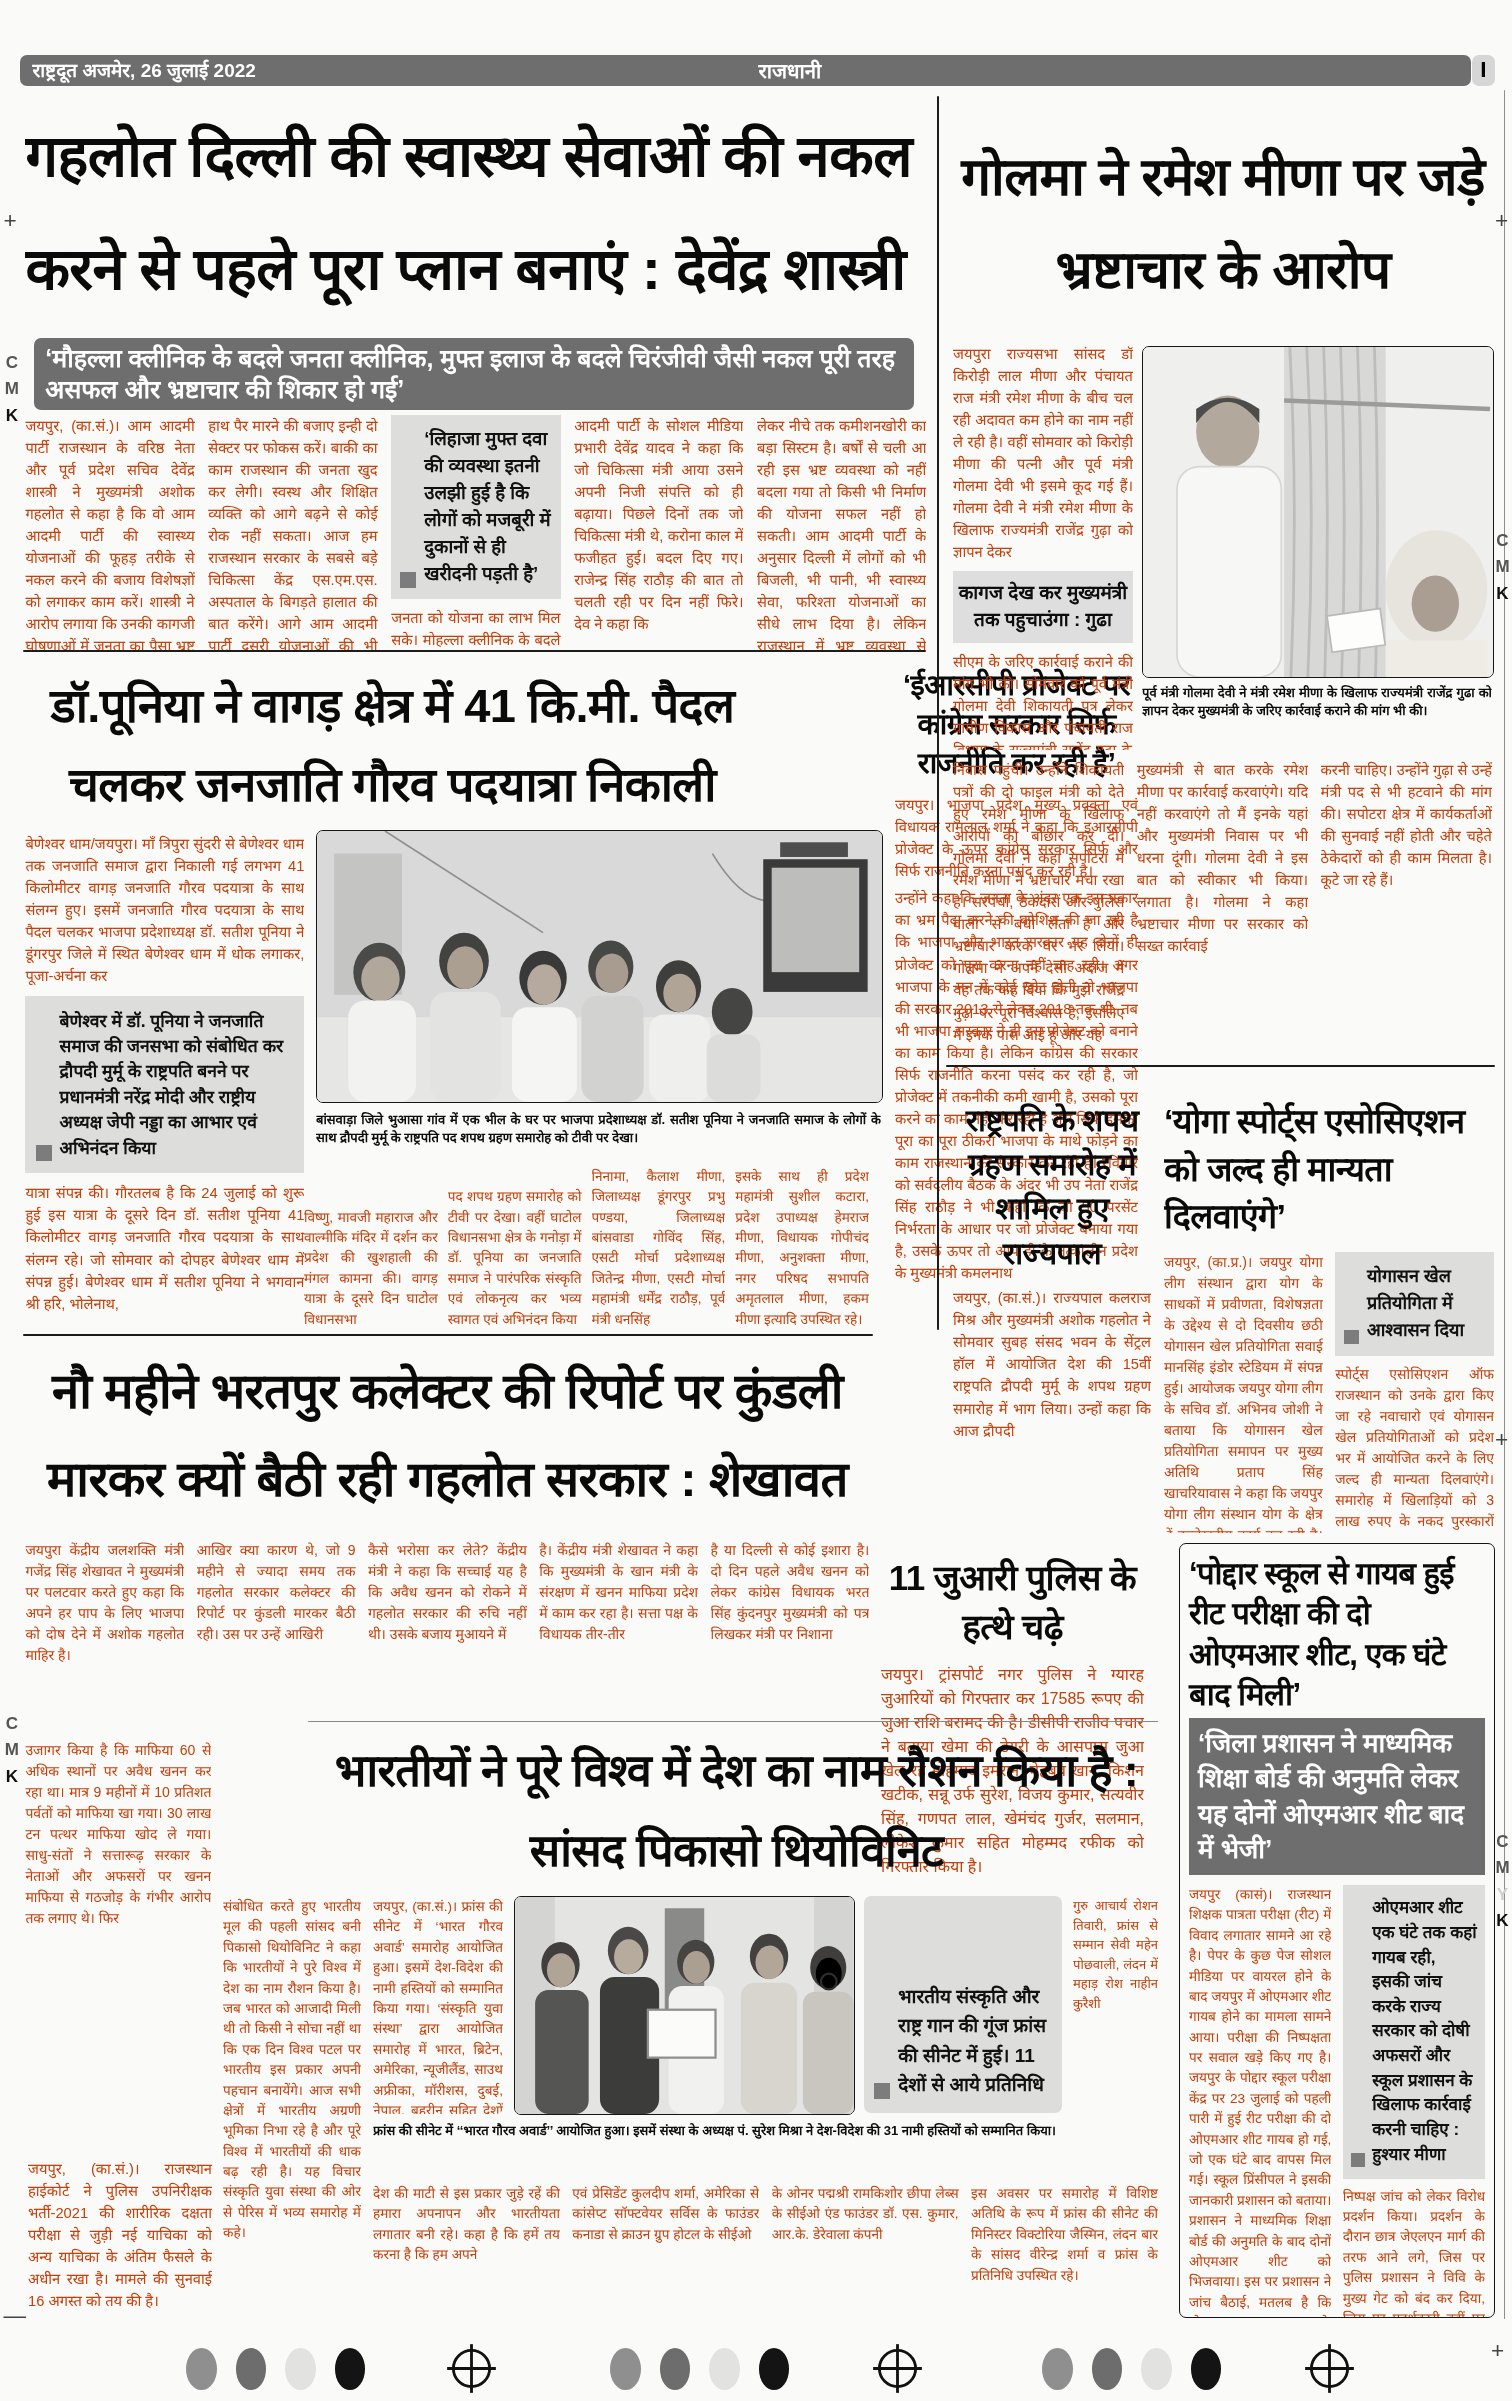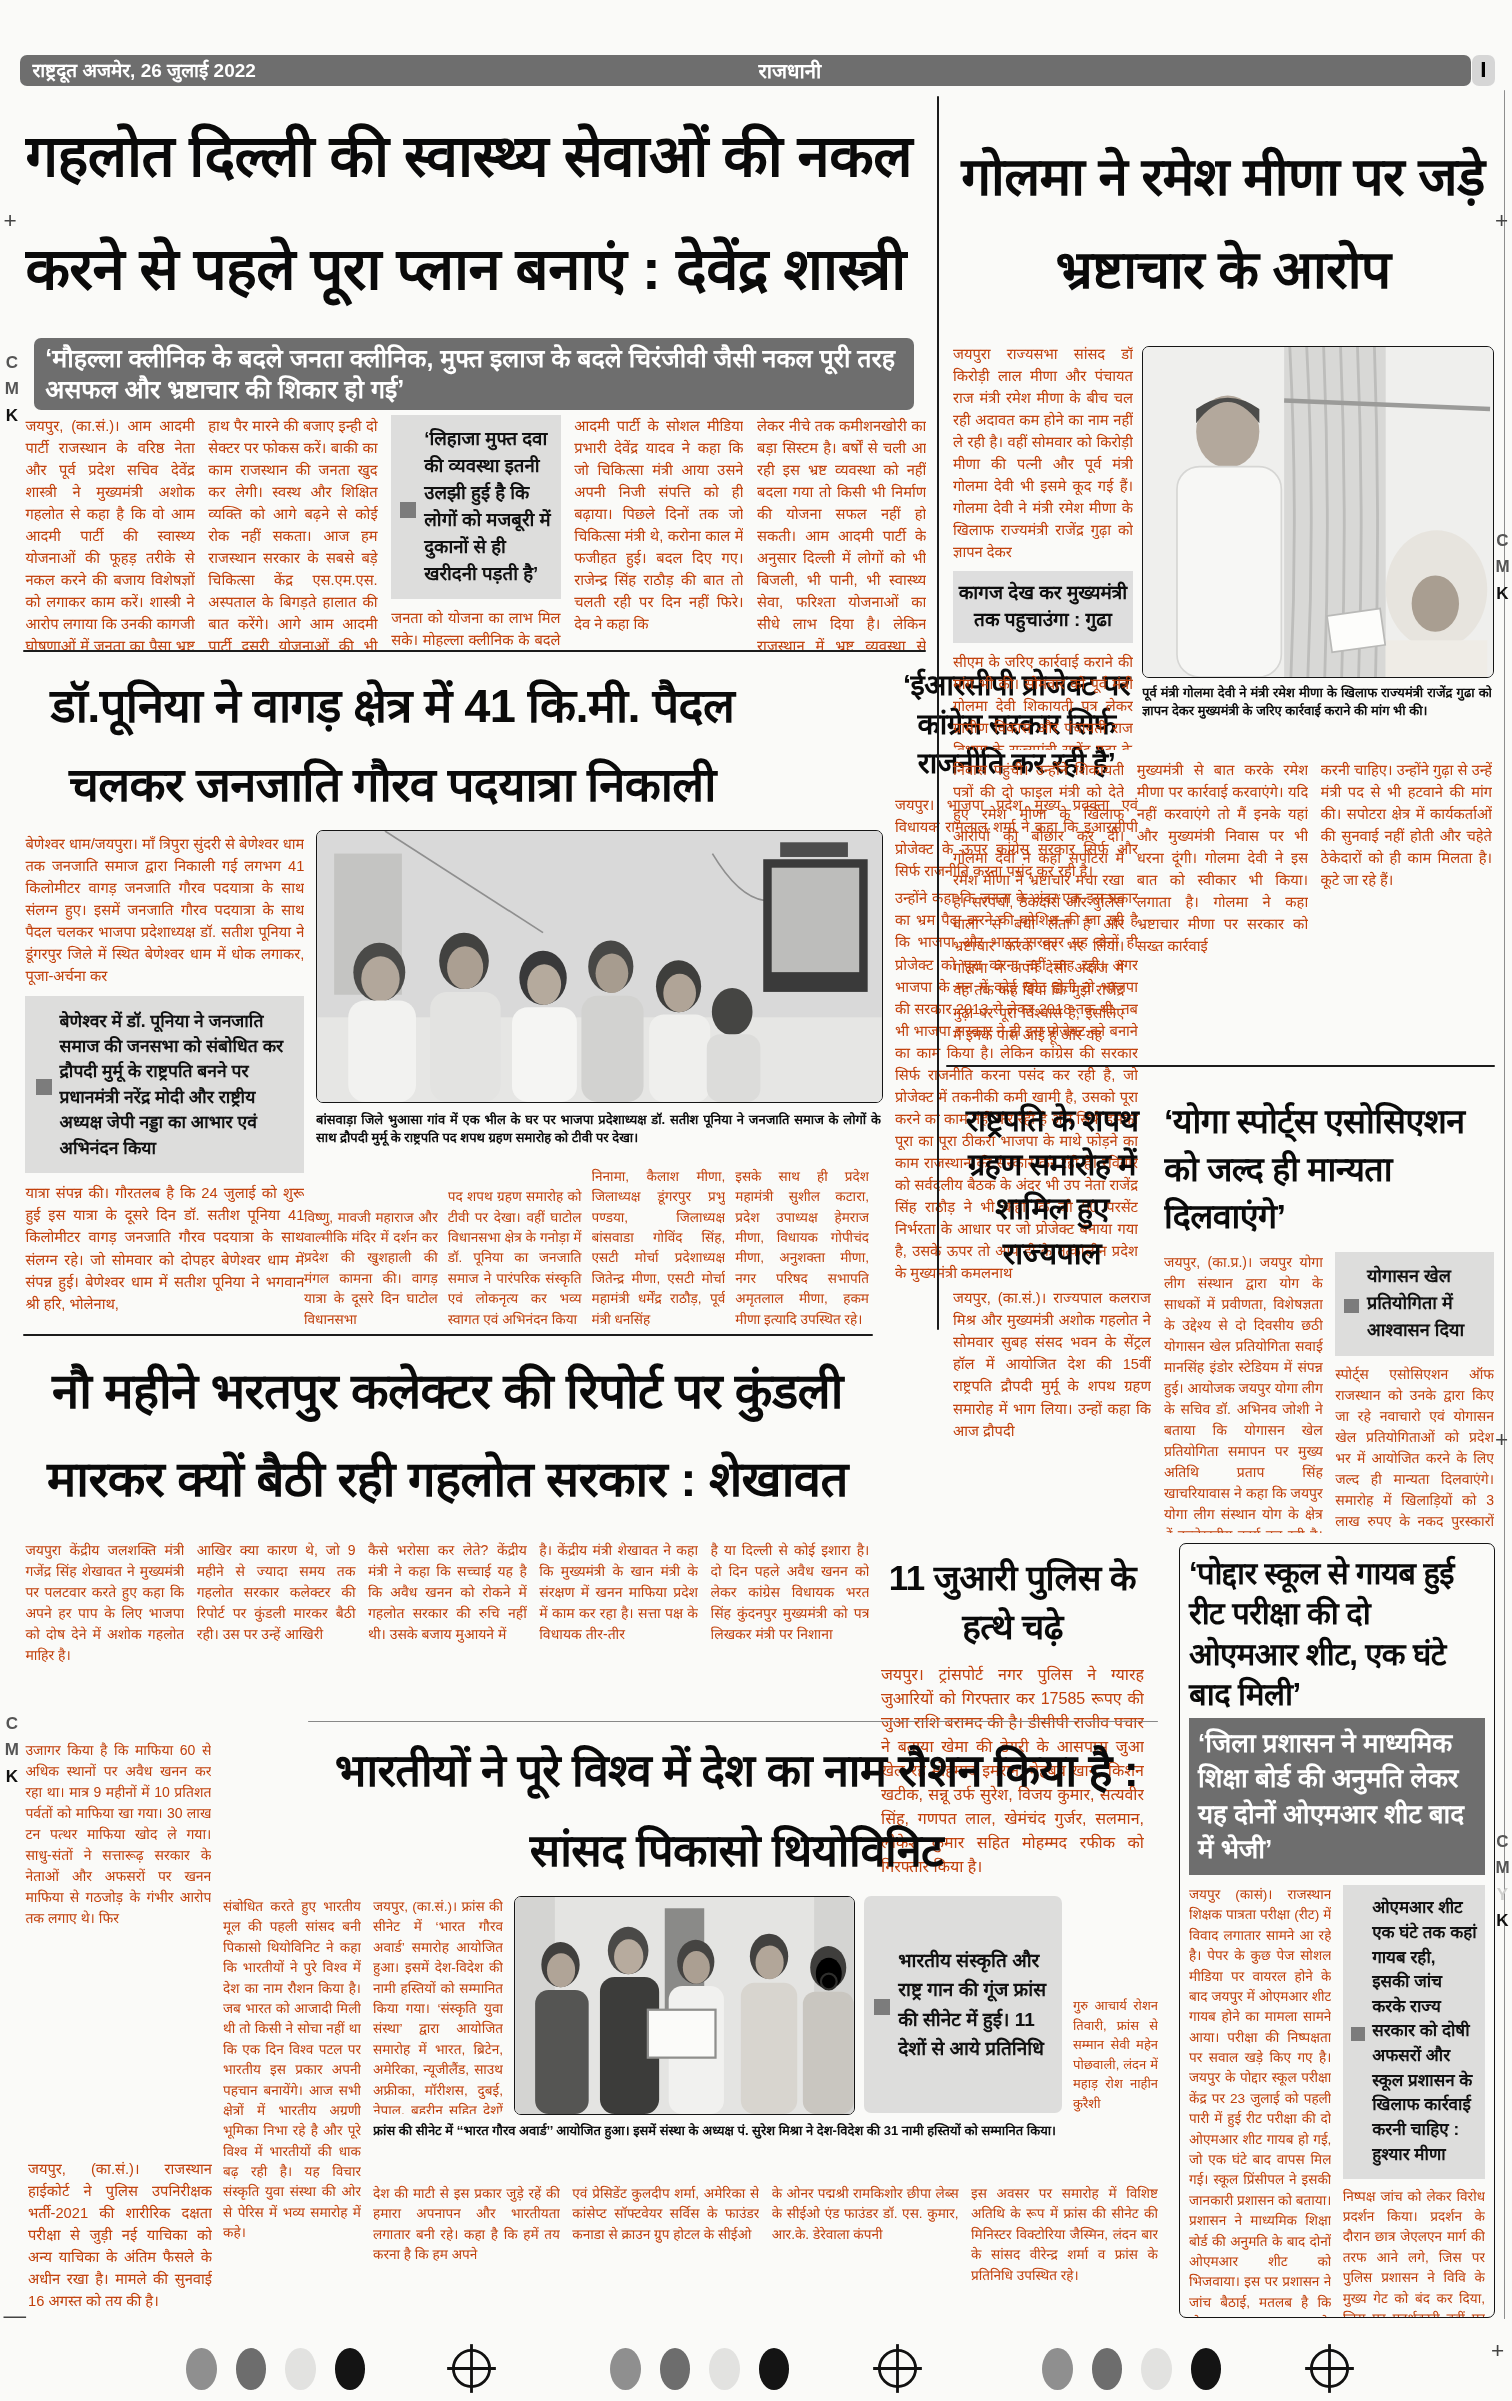--- a/index.html
+++ b/index.html
@@ -4,21 +4,21 @@
 <style>
   html,body{margin:0;padding:0;background:#888;}
   #page{position:relative;width:1512px;height:2401px;background:#fafaf8;overflow:hidden;
         font-family:"Liberation Sans",sans-serif;color:#101010;}
   .abs{position:absolute;border-radius:7px;}
   .hl{font-weight:800;color:#0a0a0a;letter-spacing:-0.6px;}
   .body-text{font-size:14.7px;line-height:1.5;text-align:justify;color:#c2410c;}
   .cols{display:flex;}
   .col{flex:1;overflow:hidden;}
   .band{background:#6e6e6e;color:#ffffff;font-weight:700;}
-  .qbox{background:#dddddc;display:flex;align-items:center;}
+  .qbox{background:#dddddc;display:flex;align-items:flex-end;}
   .qbullet{background:#7c7c7c;flex:0 0 auto;}
   .qtext{font-weight:700;color:#111;}
   .caption{font-weight:700;font-size:13px;line-height:1.35;color:#0d0d0d;text-align:justify;}
   .rule{background:#1c1c1c;}
   .photo{border:1.7px solid #161616;background:#e9e9e9;overflow:hidden;}
   .regdot{width:30.5px;height:42px;border-radius:50%;display:inline-block;margin-right:19px;}
   .cmark{font-size:17px;font-weight:700;color:#555;line-height:1.55;text-align:center;}
   .plus{font-size:22.6px;color:#444;font-weight:400;}
 </style>
 </head>
@@ -230,21 +230,21 @@
       <ellipse cx="556" cy="136" rx="23" ry="28" fill="#ad a195"></ellipse>
       <rect x="510" y="168" width="90" height="217" rx="22" fill="#c9c6c0"></rect>
       <circle cx="556" cy="150" r="14" fill="none" stroke="#2e2e2c" stroke-width="4"></circle>
     </svg>
   </div>
 
   <div class="abs qbox" style="left:864px;top:1896px;width:198px;height:217px;padding:13.6px 10.2px;gap:8px;box-sizing:border-box;">
     <span class="qbullet" style="width:16px;height:16px;margin-top:4.5px;"></span>
     <span class="qtext" style="font-size:19px;line-height:1.55;">भारतीय संस्कृति और राष्ट्र गान की गूंज फ्रांस की सीनेट में हुई। 11 देशों से आये प्रतिनिधि</span>
   </div>
-  <div class="abs body-text" style="left:1073px;top:1996px;width:85px;height:217px;overflow:hidden;font-size:13px;">गुरु आचार्य रोशन तिवारी, फ्रांस से सम्मान सेवी महेन पोछवाली, लंदन में महाड़ रोश नाहीन कुरैशी</div>
+  <div class="abs body-text" style="left:1073px;top:1896px;width:85px;height:217px;overflow:hidden;font-size:13px;">गुरु आचार्य रोशन तिवारी, फ्रांस से सम्मान सेवी महेन पोछवाली, लंदन में महाड़ रोश नाहीन कुरैशी</div>
 
   <div class="abs caption" style="left:373px;top:2122px;width:785px;height:54px;overflow:hidden;">फ्रांस की सीनेट में ‘‘भारत गौरव अवार्ड’’ आयोजित हुआ। इसमें संस्था के अध्यक्ष पं. सुरेश मिश्रा ने देश-विदेश की 31 नामी हस्तियों को सम्मानित किया।</div>
 
   <div class="abs cols" style="left:373px;top:2184px;width:785px;height:133px;gap:12.4px;">
     <div class="col body-text" style="font-size:13.6px;">देश की माटी से इस प्रकार जुड़े रहें की हमारा अपनापन और भारतीयता लगातार बनी रहे। कहा है कि हमें तय करना है कि हम अपने</div>
     <div class="col body-text" style="font-size:13.6px;">एवं प्रेसिडेंट कुलदीप शर्मा, अमेरिका से कांसेप्ट सॉफ्टवेयर सर्विस के फाउंडर कनाडा से क्राउन ग्रुप होटल के सीईओ</div>
     <div class="col body-text" style="font-size:13.6px;">के ओनर पद्मश्री रामकिशोर छीपा लेब्स के सीईओ एंड फाउंडर डॉ. एस. कुमार, आर.के. डेरेवाला कंपनी</div>
     <div class="col body-text" style="font-size:13.6px;">इस अवसर पर समारोह में विशिष्ट अतिथि के रूप में फ्रांस की सीनेट की मिनिस्टर विक्टोरिया जैस्मिन, लंदन बार के सांसद वीरेन्द्र शर्मा व फ्रांस के प्रतिनिधि उपस्थित रहे।</div>
   </div>
 

